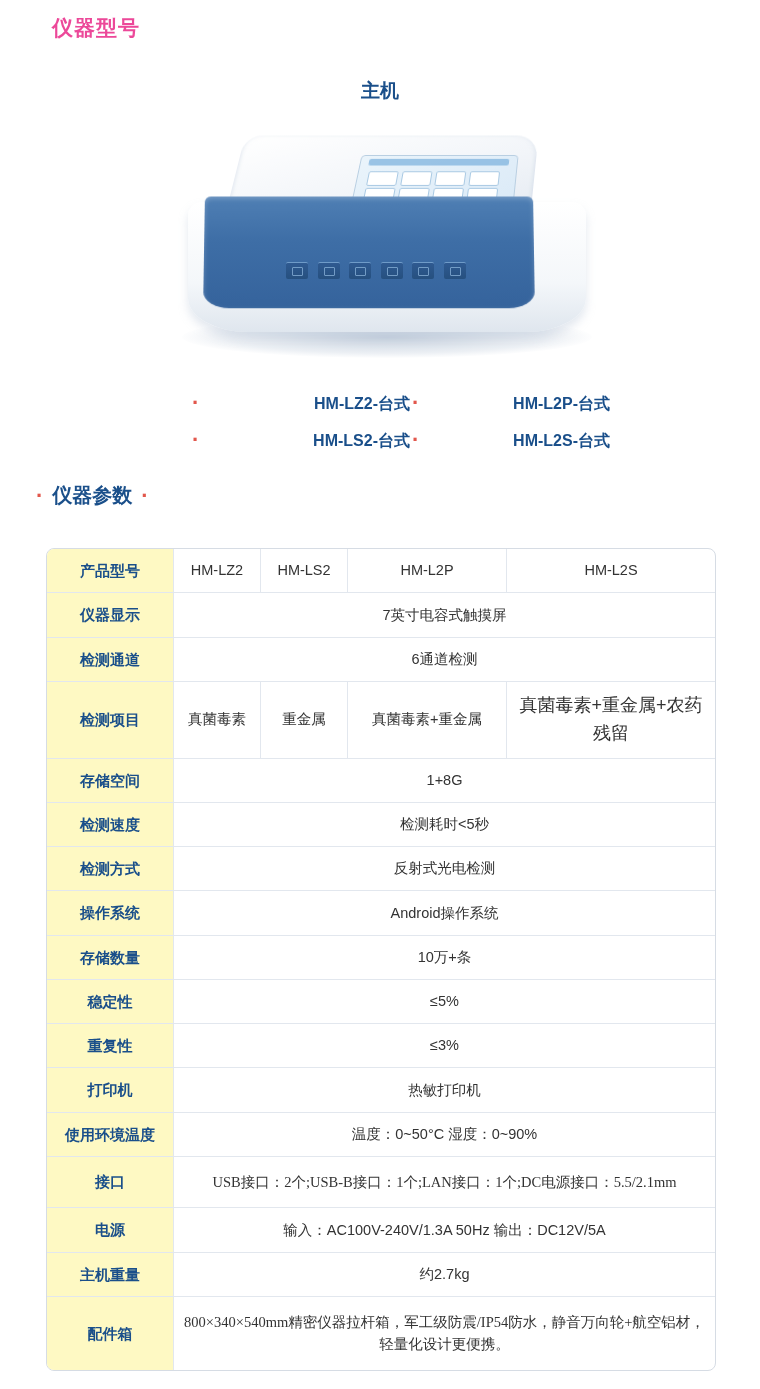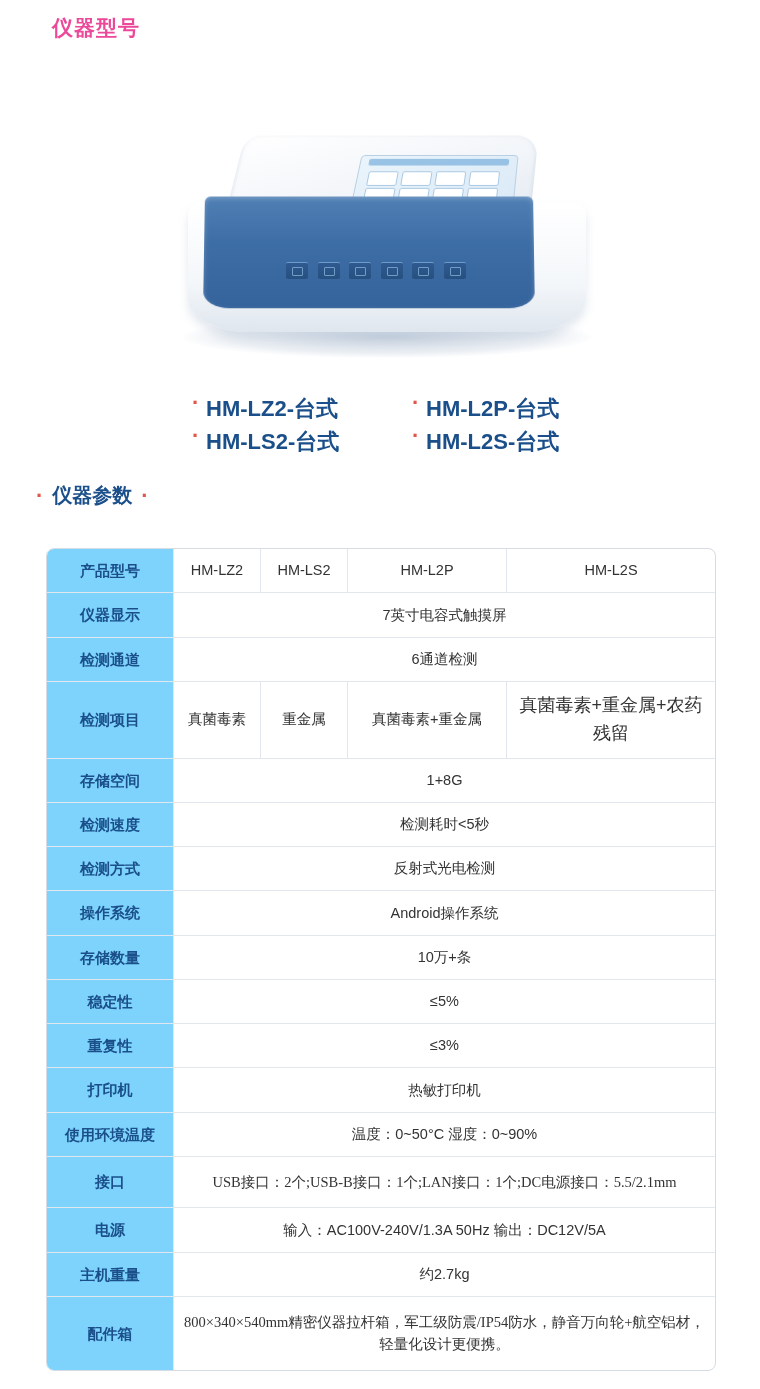--- a/index.html
+++ b/index.html
@@ -147,24 +147,25 @@
   }
 
   
   .models {
     position: absolute;
     left: 190px;
     top: 394px;
     width: 420px;
     display: grid;
     grid-template-columns: 220px 200px;
-    row-gap: 3px;
-    font-size: 22px;
+    row-gap: 16px;
+    font-size: 16px;
     font-weight: bold;
     color: #1a4f8a;
+    text-align: right;
   }
   .models .m {
     position: relative;
     padding-left: 16px;
     white-space: nowrap;
   }
   .models .m::before {
     content: "·";
     position: absolute;
     left: 2px;
@@ -216,36 +217,37 @@
     text-align: center;
     vertical-align: middle;
     line-height: 1.55;
   }
   tr:last-child td { border-bottom: none; }
   td:last-child { border-right: none; }
   .lbl {
     width: 118px;
     font-weight: bold;
     color: #1a4f8a;
-    background: #7dd3fc;
+    background: #fef9c3;
     font-size: 15px;
   }
   .c2 { width: 78px; }
   .c3 { width: 78px; }
   .c4 { width: 150px; }
   .small { font-size: 18px; }
   .pad2 { padding: 14px 10px; font-family: Liberation Serif, serif; }
 </style>
 </head>
 <body>
 
 <div class="page">
 
   <div class="section-title">仪器型号</div>
 
+  <div class="device-caption">主机</div>
 
   <div class="device-art">
     <div class="dev-shadow"></div>
     <div class="dev-base"></div>
     <div class="dev-top"></div>
     <div class="dev-screen">
       <div class="scr-head"></div>
       <div class="cell" style="left:10px;  top:16px;"></div>
       <div class="cell" style="left:44px;  top:16px;"></div>
       <div class="cell" style="left:78px;  top:16px;"></div>

